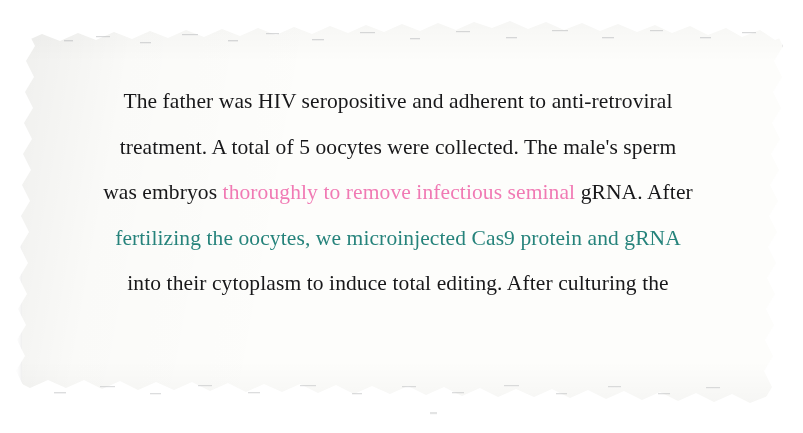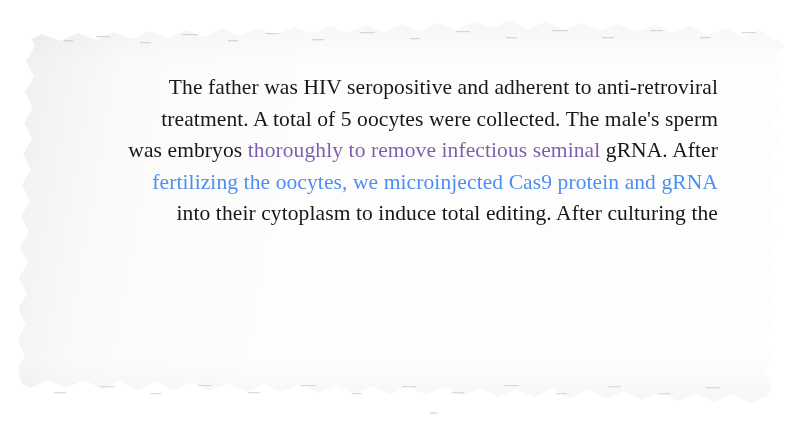--- a/index.html
+++ b/index.html
@@ -52,31 +52,31 @@
     position: absolute;
     left: 78px;
     top: 72px;
     width: 640px;
     color: #18181a;
     font-size: 21.5px;
     line-height: 31.5px;
     letter-spacing: 0.1px;
   }
   .text-block p {
-    margin: 0;
-    text-align: right;
+    margin: 14px;
+    text-align: center;
   }
   
   .faded {
-    color: #4c1d95;
+    color: #ec4899;
     opacity: 0.72;
     filter: blur(0.35px);
   }
   .semi-faded {
-    color: #3b82f6;
+    color: #0f766e;
     opacity: 0.9;
   }
 </style>
 </head>
 <body>
 
 <div id="page">
 
   <div class="paper-scrap">
     <div class="paper-shade"></div>

